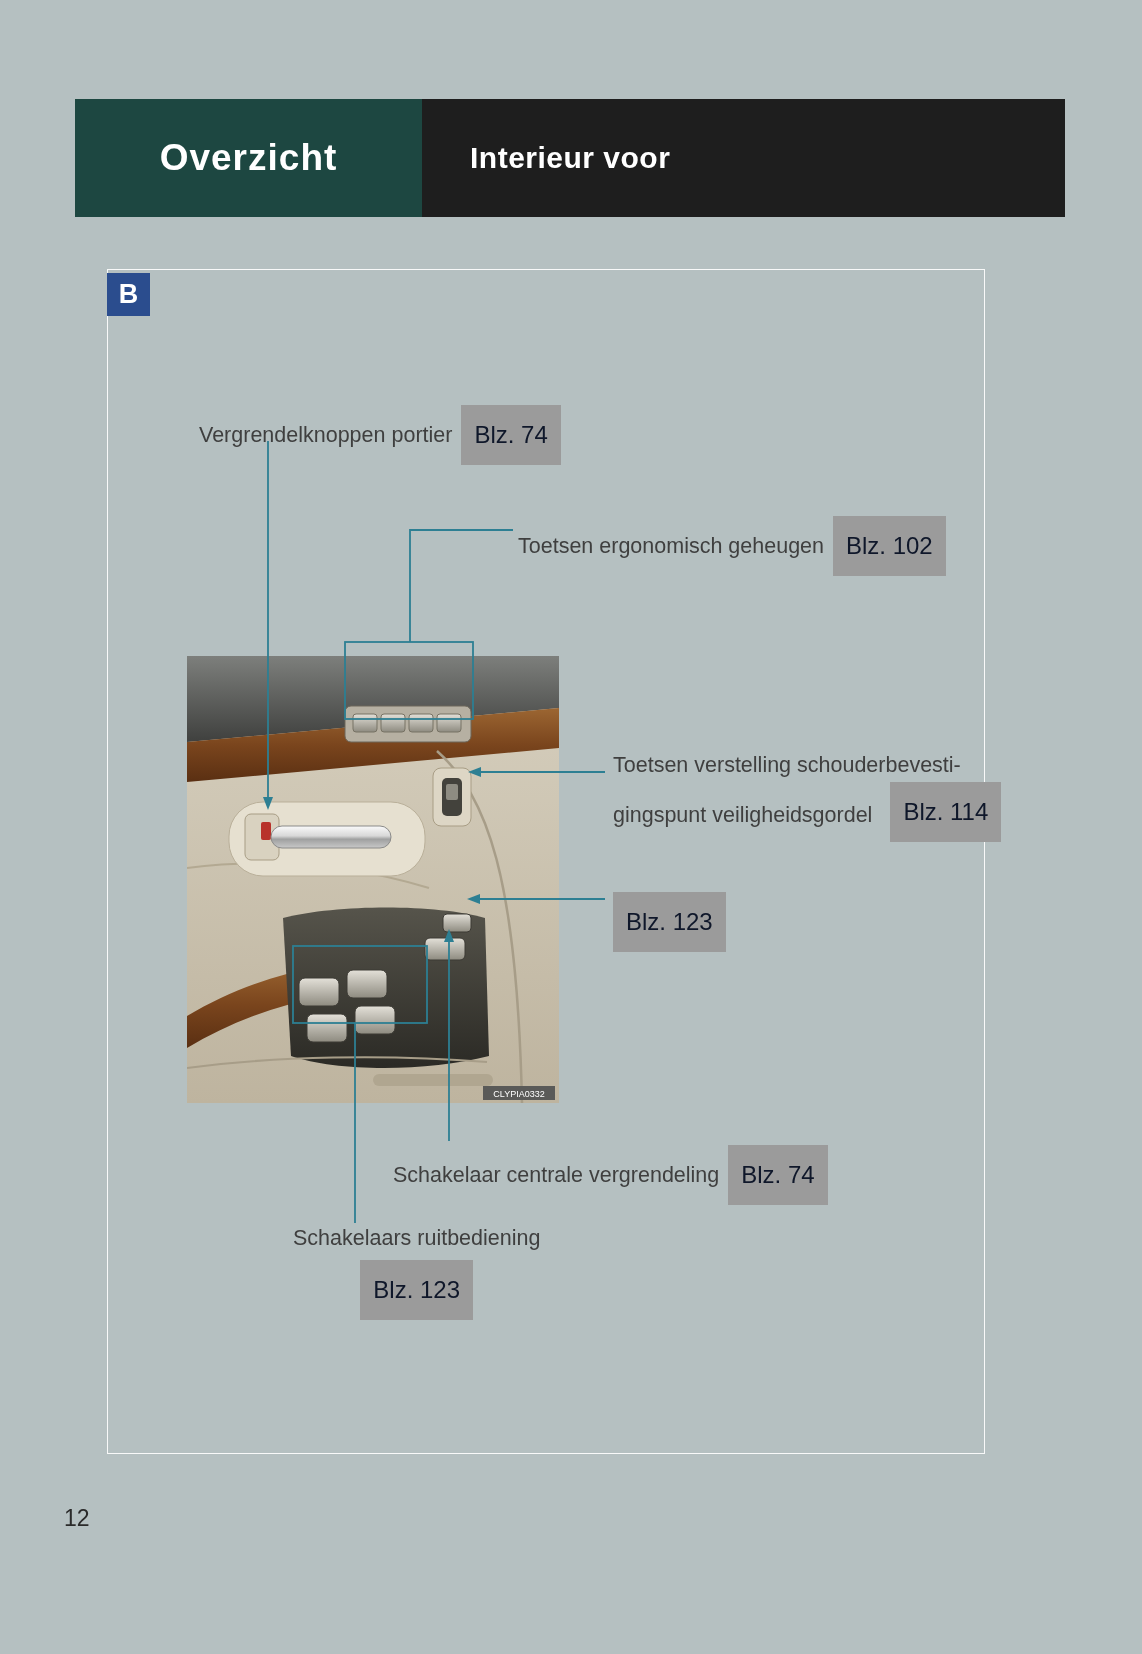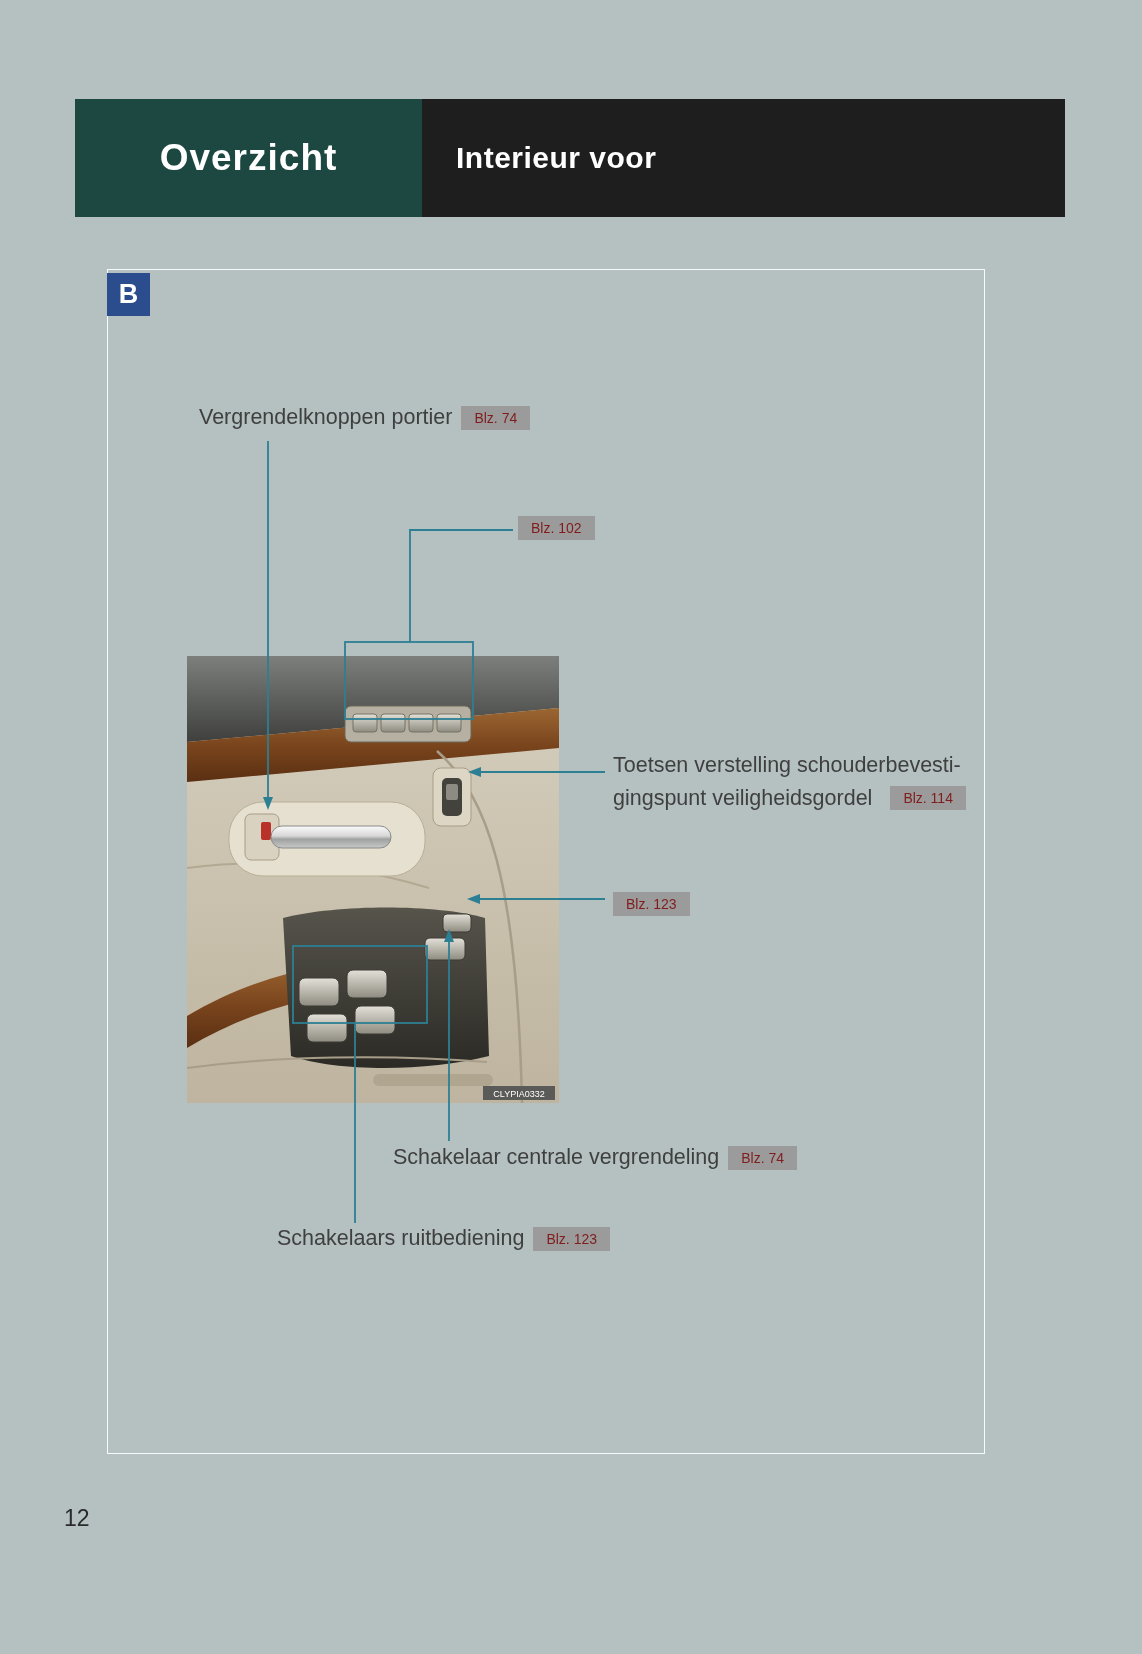--- a/index.html
+++ b/index.html
@@ -5,37 +5,37 @@
   * { margin:0; padding:0; box-sizing:border-box; }
   html,body { background:#b5c0c1; }
   .page {
     position:relative; width:1142px; height:1654px;
     background:#b5c0c1; overflow:hidden;
     font-family:"Liberation Sans", sans-serif;
     margin-top:33px;
   }
   .header { position:absolute; left:75px; top:66px; width:990px; height:118px; display:flex; z-index:2; }
   .header-left { width:347px; height:100%; background:#1d4741; display:flex; align-items:center; justify-content:center; }
-  .header-right { flex:1; height:100%; background:#1e1e1e; display:flex; align-items:center; padding-left:34px; }
+  .header-right { flex:1; height:100%; background:#1e1e1e; display:flex; align-items:center; padding-left:48px; }
   .header-left .title { color:#ffffff; font-size:37px; font-weight:bold; letter-spacing:1px; }
   .header-right .title { color:#ffffff; font-size:30px; font-weight:bold; letter-spacing:0.5px; }
   .frame { position:absolute; left:107px; top:236px; width:878px; height:1185px; border:1px solid rgba(255,255,255,0.9); z-index:1; }
   .section-badge {
     position:absolute; left:107px; top:240px; width:43px; height:43px;
     background:#2b4d8e; color:#ffffff; font-size:27px; font-weight:bold;
     display:flex; align-items:center; justify-content:center; z-index:4;
   }
   .photo { position:absolute; left:187px; top:623px; width:372px; height:447px; z-index:2; }
   .leaders { position:absolute; left:0; top:0; width:1142px; height:1654px; pointer-events:none; z-index:3; }
   .label { position:absolute; color:#3f3f3f; font-size:21.5px; z-index:4; display:flex; align-items:center; gap:9px; white-space:nowrap; }
   .label.block { display:block; }
   .label .line { line-height:33px; white-space:nowrap; }
   .ref {
-    display:inline-block; background:#9b9b9b; color:#7f1d1d;
-    font-size:14px; padding:5px 13px; line-height:1; vertical-align:2px;
+    display:inline-block; background:#9b9b9b; color:#0f172a;
+    font-size:24px; padding:18px 13px; line-height:1; vertical-align:2px;
   }
   .label.block .ref-row { margin-top:7px; }
   .page-number { position:absolute; left:64px; top:1472px; font-size:23px; color:#2a2a2a; z-index:4; }
 </style>
 </head>
 <body>
 
 <div class="page">
 
   <div class="header">
@@ -138,20 +138,21 @@
       <polygon points="444,909 454,909 449,896"></polygon>
     </g>
   </svg>
 
   <div class="label" style="left:199px; top:372px;">
     <span>Vergrendelknoppen portier</span>
     <span class="ref">Blz. 74</span>
   </div>
 
   <div class="label" style="left:518px; top:483px;">
+    <span>Toetsen ergonomisch geheugen</span>
     <span class="ref">Blz. 102</span>
   </div>
 
   <div class="label block" style="left:613px; top:716px;">
     <div class="line">Toetsen verstelling schouderbevesti-</div>
     <div class="line">
       <span>gingspunt veiligheidsgordel</span>
       <span class="ref" style="margin-left:12px;">Blz. 114</span>
     </div>
   </div>
@@ -160,20 +161,20 @@
     <div class="ref-row">
       <span class="ref">Blz. 123</span>
     </div>
   </div>
 
   <div class="label" style="left:393px; top:1112px;">
     <span>Schakelaar centrale vergrendeling</span>
     <span class="ref">Blz. 74</span>
   </div>
 
-  <div class="label" style="left:277px; top:1193px;">
+  <div class="label" style="left:293px; top:1193px;flex-direction:column;">
     <span>Schakelaars ruitbediening</span>
     <span class="ref">Blz. 123</span>
   </div>
 
   <div class="page-number">12</div>
 
 </div>
 
 </body></html>

